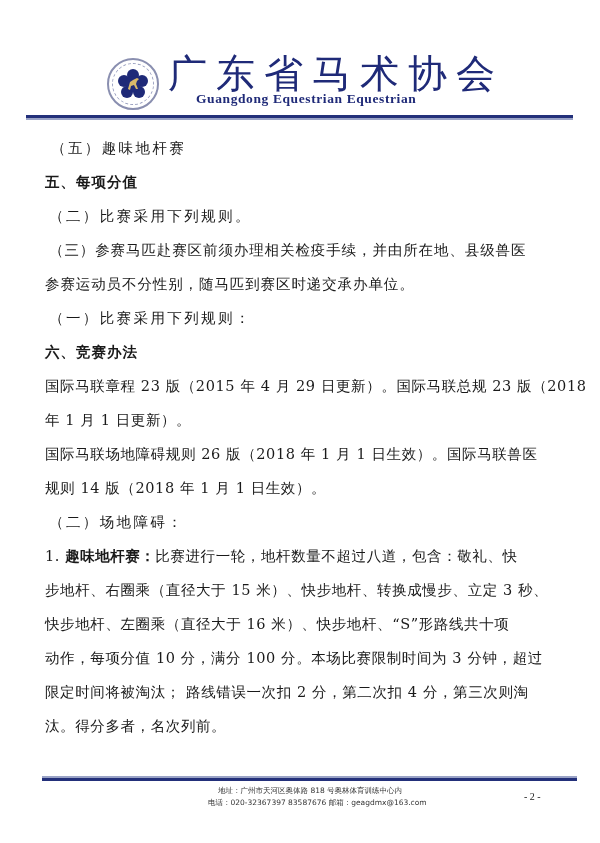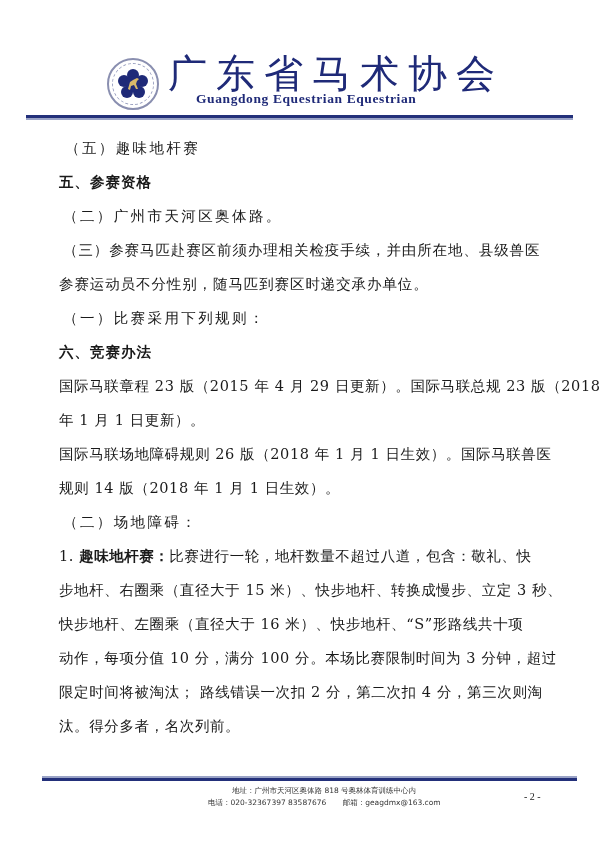--- a/index.html
+++ b/index.html
@@ -70,21 +70,21 @@
     }
     .rule-top-light {
       position: absolute;
       left: 26px; top: 118px;
       width: 547px; height: 2px;
       background: #9aa3c6;
     }
     
     .content {
       position: absolute;
-      left: 63px; top: 131px;
+      left: 49px; top: 131px;
       width: 475px;
     }
     .line {
       font-size: 14.5px;
       line-height: 34px;
       height: 34px;
       white-space: nowrap;
       letter-spacing: 2.4px;
       color: #1a1a1a;
     }
@@ -112,29 +112,29 @@
     .footer {
       position: absolute;
       left: 0; top: 786px;
       width: 600px;
       font-family: "DejaVu Sans", "Liberation Sans", sans-serif;
       font-size: 7.5px;
       color: #333333;
     }
     .footer .addr {
       position: absolute;
-      left: 232px; top: 0px;
+      left: 218px; top: 0px;
       white-space: nowrap;
     }
     .footer .contact {
       position: absolute;
       left: 208px; top: 12px;
       white-space: nowrap;
     }
-    .footer .contact .email-label { margin-left: 14px; }
+    .footer .contact .email-label { }
     .page-num {
       position: absolute;
       left: 524px; top: 791px;
       font-family: "Liberation Serif", "DejaVu Serif", serif;
       font-size: 10px;
       color: #222222;
       white-space: nowrap;
     }
   </style>
 </head>
@@ -156,22 +156,22 @@
     </svg>
   </div>
   <div class="title-cn">广东省马术协会</div>
   <div class="title-en">Guangdong Equestrian Equestrian</div>
   <div class="rule-top"></div>
   <div class="rule-top-light"></div>
 </div>
 
 <div class="content">
   <div class="line" style="padding-left:2px">（五）趣味地杆赛</div>
-  <div class="line heading" style="margin-left:-4px">五、参赛资格</div>
-  <div class="line">（二）广州市天河区奥体路。</div>
+  <div class="line heading" style="margin-left:-4px">五、每项分值</div>
+  <div class="line">（二）比赛采用下列规则。</div>
   <div class="line tight">（三）参赛马匹赴赛区前须办理相关检疫手续，并由所在地、县级兽医</div>
   <div class="line tight" style="margin-left:-4px">参赛运动员不分性别，随马匹到赛区时递交承办单位。</div>
   <div class="line">（一）比赛采用下列规则：</div>
   <div class="line heading" style="margin-left:-4px">六、竞赛办法</div>
   <div class="line tighter" style="margin-left:-4px">国际马联章程 23 版（2015 年 4 月 29 日更新）。国际马联总规 23 版（2018</div>
   <div class="line tighter" style="margin-left:-4px">年 1 月 1 日更新）。</div>
   <div class="line tighter" style="margin-left:-4px">国际马联场地障碍规则 26 版（2018 年 1 月 1 日生效）。国际马联兽医</div>
   <div class="line tighter" style="margin-left:-4px">规则 14 版（2018 年 1 月 1 日生效）。</div>
   <div class="line">（二）场地障碍：</div>
   <div class="line tighter" style="margin-left:-4px"><span>1. </span><span class="bold">趣味地杆赛：</span><span>比赛进行一轮，地杆数量不超过八道，包含：敬礼、快</span></div>

